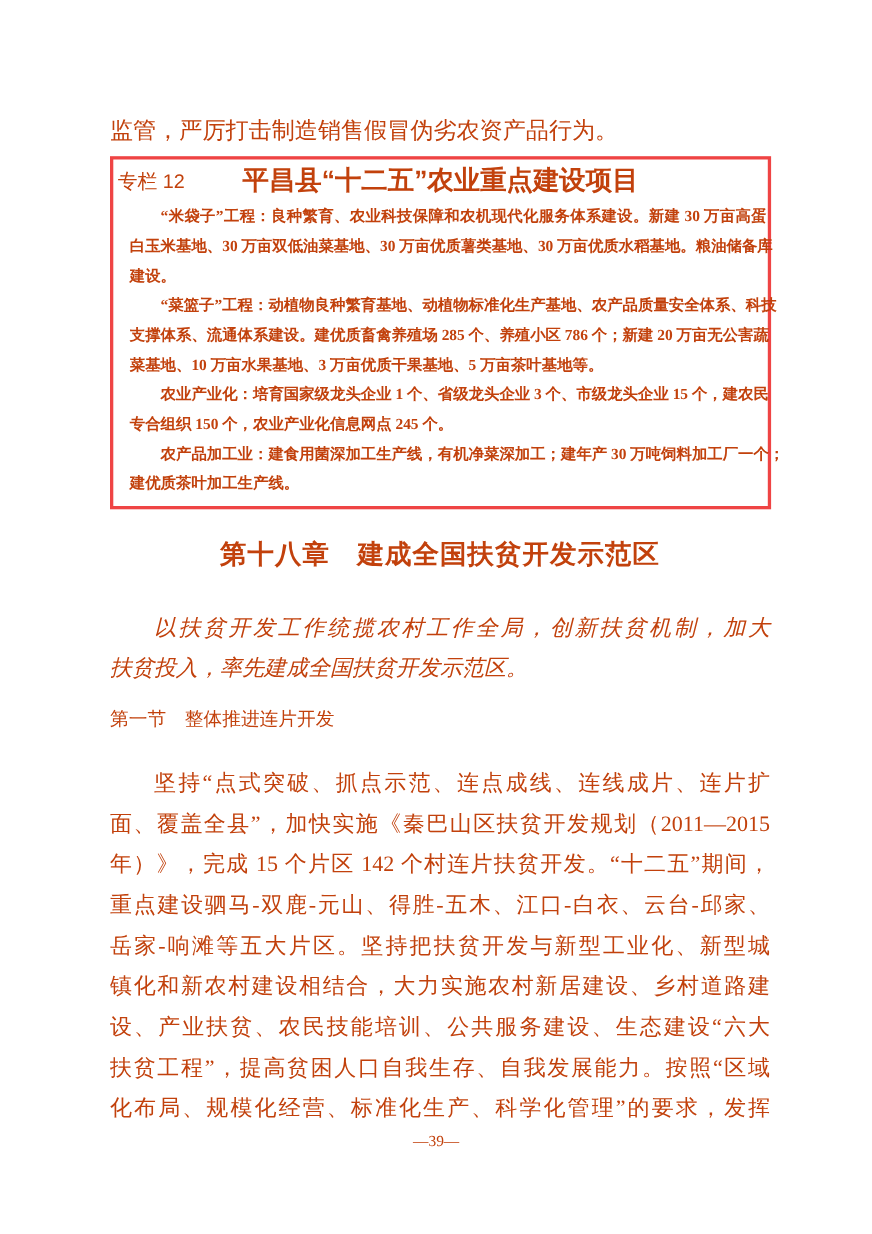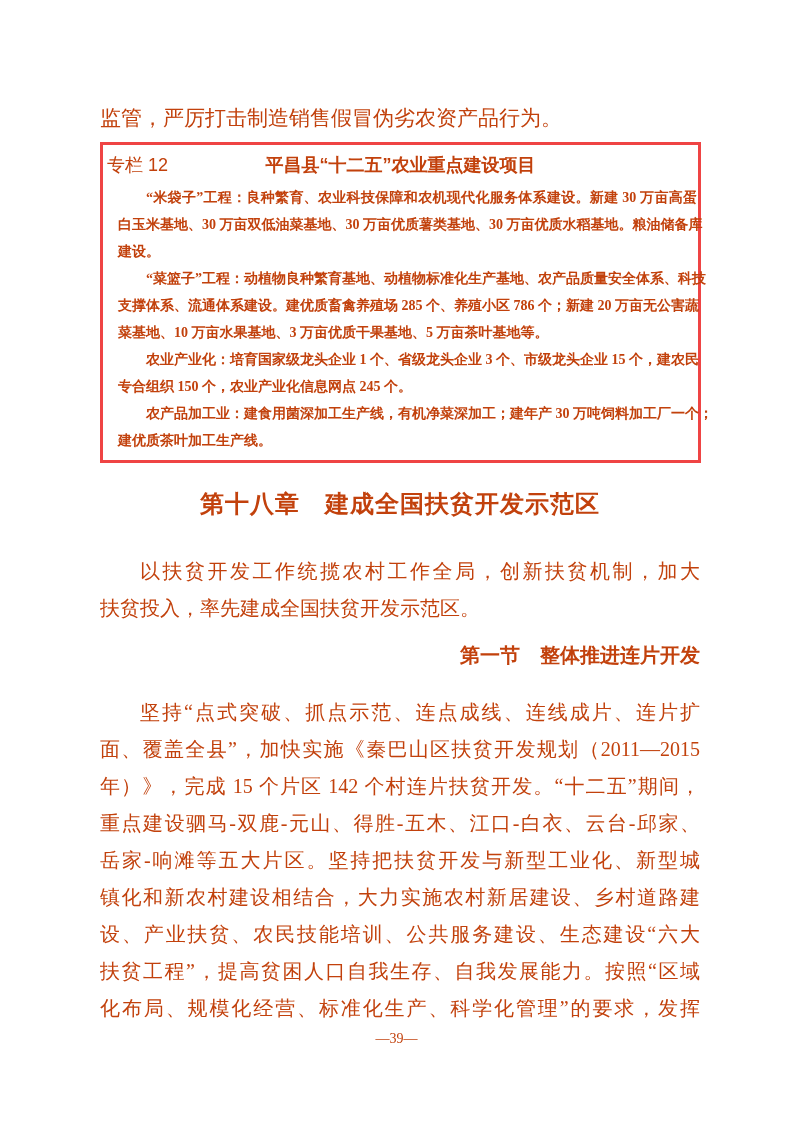--- a/index.html
+++ b/index.html
@@ -33,45 +33,45 @@
   }
   .panel-header {
     position: relative; height: 32px; line-height: 32px;
   }
   .panel-label {
     position: absolute; left: 3px; top: 0;
     font-size: 18px;
   }
   .panel-title {
     text-align: center;
-    font-size: 18px; font-weight: bold;
+    font-size: 24px; font-weight: bold;
   }
   .panel-body { margin-top: 3px; }
   .panel-body .tline {
     font-size: 14px; font-weight: bold; line-height: 27px; padding-left: 14px;
   }
 
   .chapter-title {
     position: absolute; top: 488px; left: 100px; width: 600px;
     text-align: center;
     font-size: 24px; font-weight: bold;
     letter-spacing: 1px;
   }
 
   .para {
     position: absolute; left: 100px; width: 600px;
     font-size: 20px; line-height: 37px;
   }
-  .para1 { top: 553px; }
+  .para1 { top: 553px; font-style: italic; }
   .para2 { top: 694px; }
 
   .section-title {
     position: absolute; top: 642px; left: 100px; width: 600px;
-    text-align: right;
-    font-size: 20px; font-weight: bold;
+    text-align: left;
+    font-size: 17px; font-weight: normal;
   }
 
   .footer {
     position: absolute; top: 1031px; left: 0; width: 793px;
     text-align: center;
     font-size: 14px;
   }
 </style>
 </head>
 <body>

